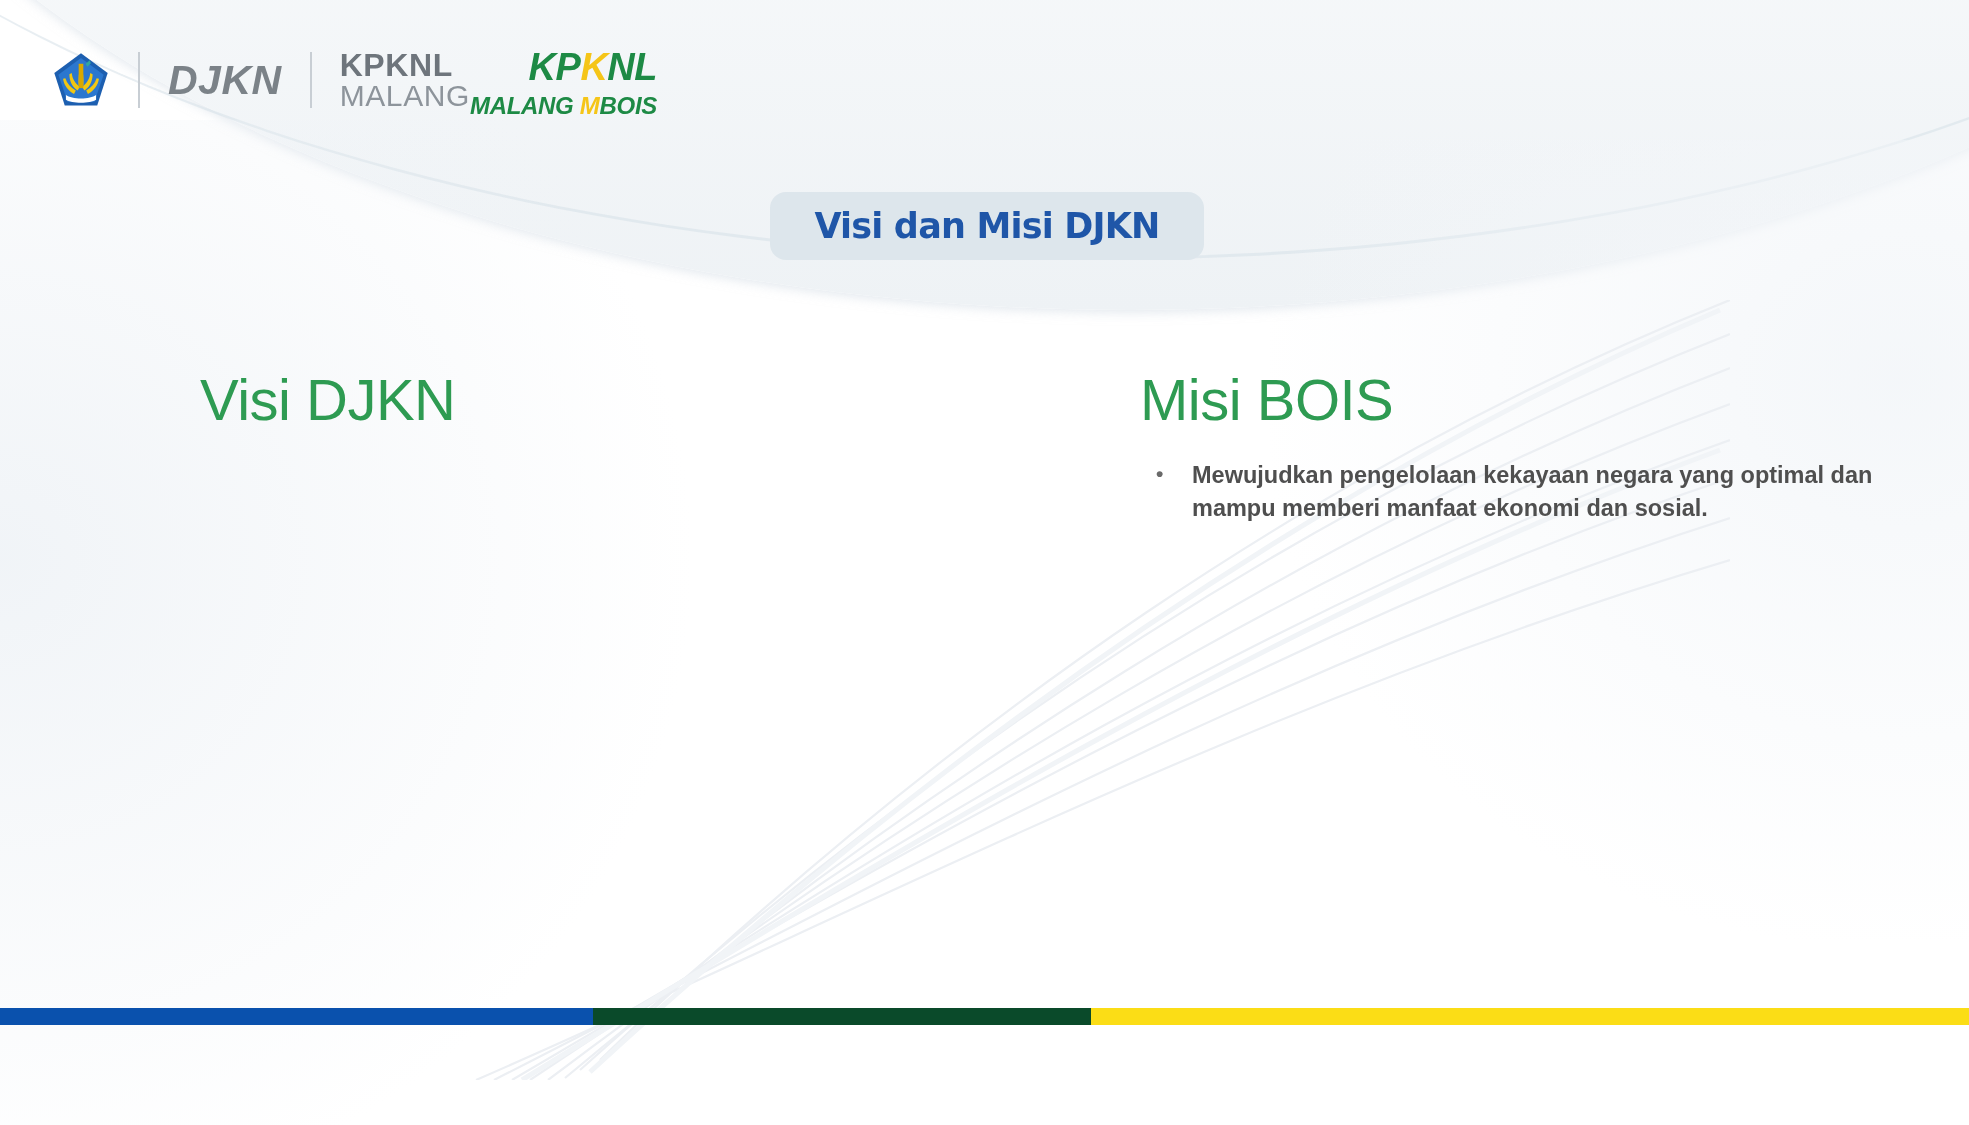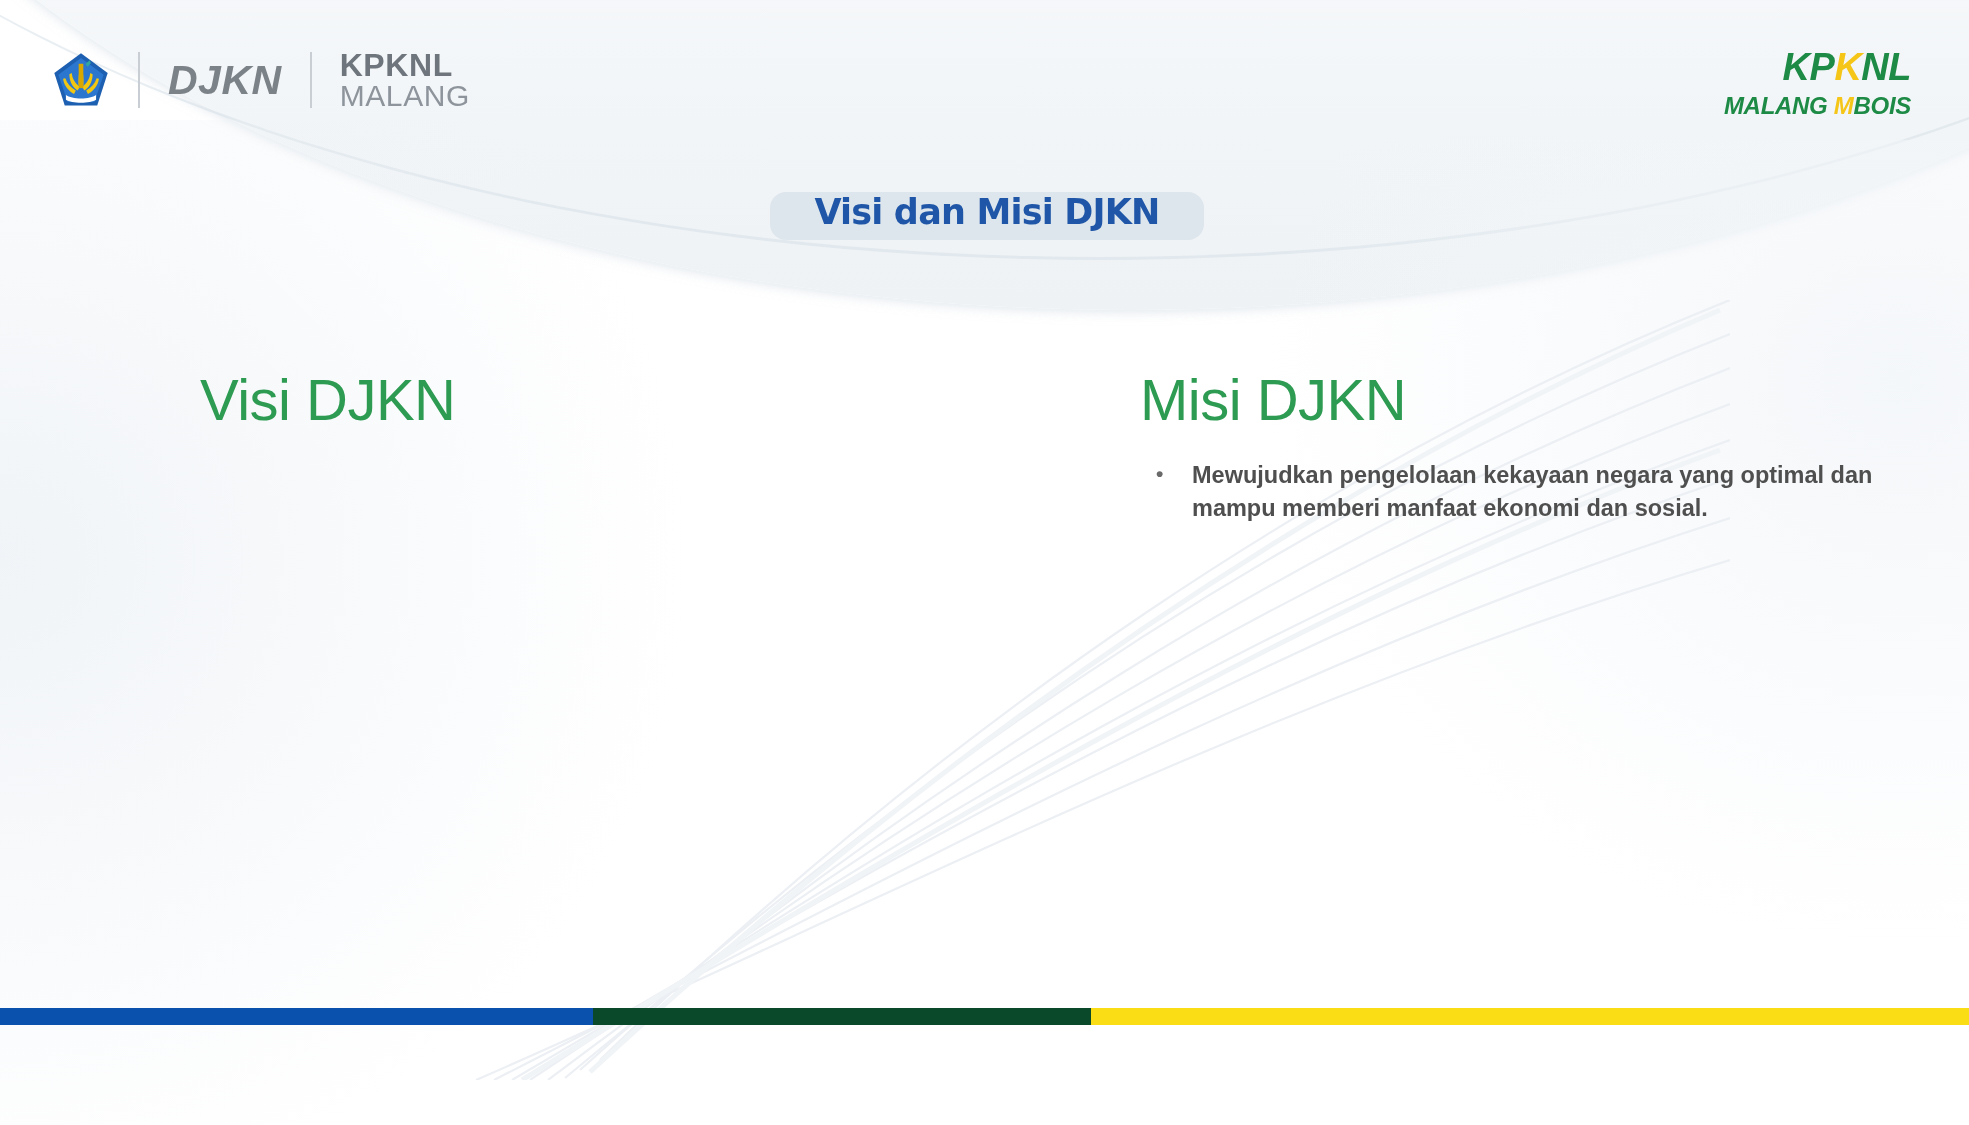--- a/index.html
+++ b/index.html
@@ -85,21 +85,20 @@
   }
 
   
   .header {
     position: absolute;
     left: 0; top: 0;
     width: 1969px;
     height: 160px;
     display: flex;
     align-items: center;
-    justify-content: space-between;
     padding: 0 58px 0 52px;
     z-index: 10;
   }
 
   .logo-left {
     display: flex;
     align-items: center;
     gap: 0;
   }
 
@@ -173,25 +172,25 @@
     margin-top: 8px;
   }
   .mbois-bottom .y { color: #f5c518; }
 
   
   .title-badge {
     position: absolute;
     left: 770px;
     top: 192px;
     width: 434px;
-    height: 48px;
+    height: 68px;
     background: #dde6ec;
     border-radius: 16px;
     display: flex;
-    align-items: flex-start;
+    align-items: center;
     justify-content: center;
     z-index: 10;
   }
 
   .title-badge-text {
     font-family: "DejaVu Sans", sans-serif;
     font-weight: bold;
     font-size: 35px;
     letter-spacing: -0.8px;
     color: #1f56a8;
@@ -359,21 +358,21 @@
     <span class="title-badge-text">Visi dan Misi DJKN</span>
   </div>
 
   <div class="content">
 
     <div class="col-visi">
       <div class="section-heading">Visi DJKN</div>
     </div>
 
     <div class="col-misi">
-      <div class="section-heading">Misi DJKN</div>
+      <div class="section-heading">Misi BOIS</div>
       <ul class="misi-list">
         <li class="misi-item">Mewujudkan pengelolaan kekayaan negara yang optimal dan mampu memberi manfaat ekonomi dan sosial.</li>
       </ul>
     </div>
   </div>
 
   <div class="bottom-bar">
     <div class="bar-seg bar-blue"></div>
     <div class="bar-seg bar-green"></div>
     <div class="bar-seg bar-yellow"></div>

